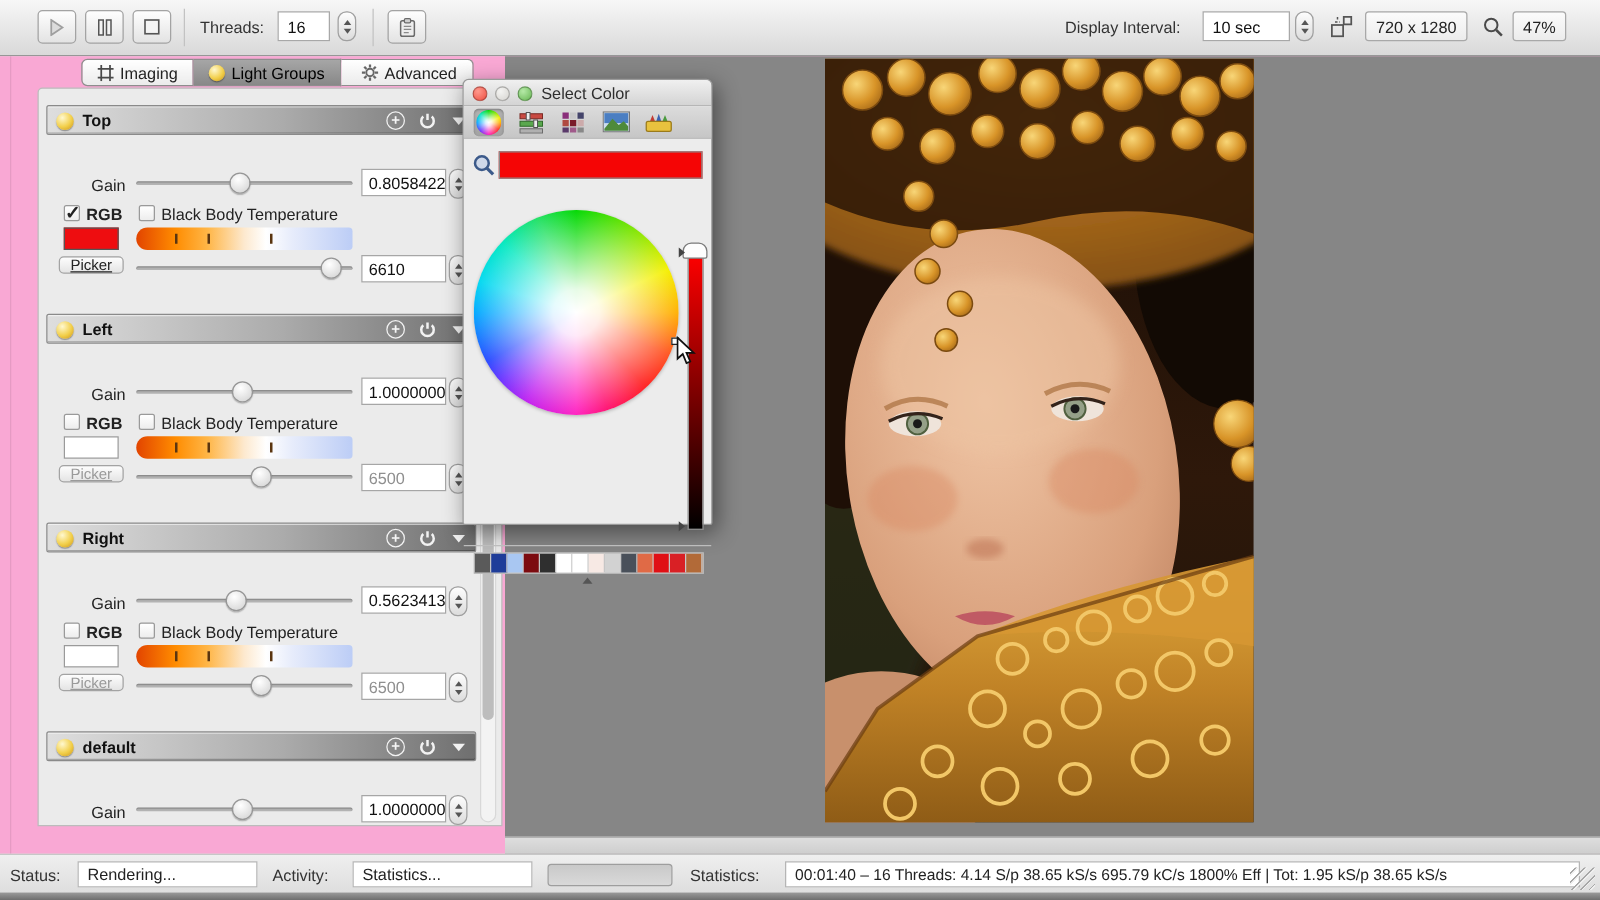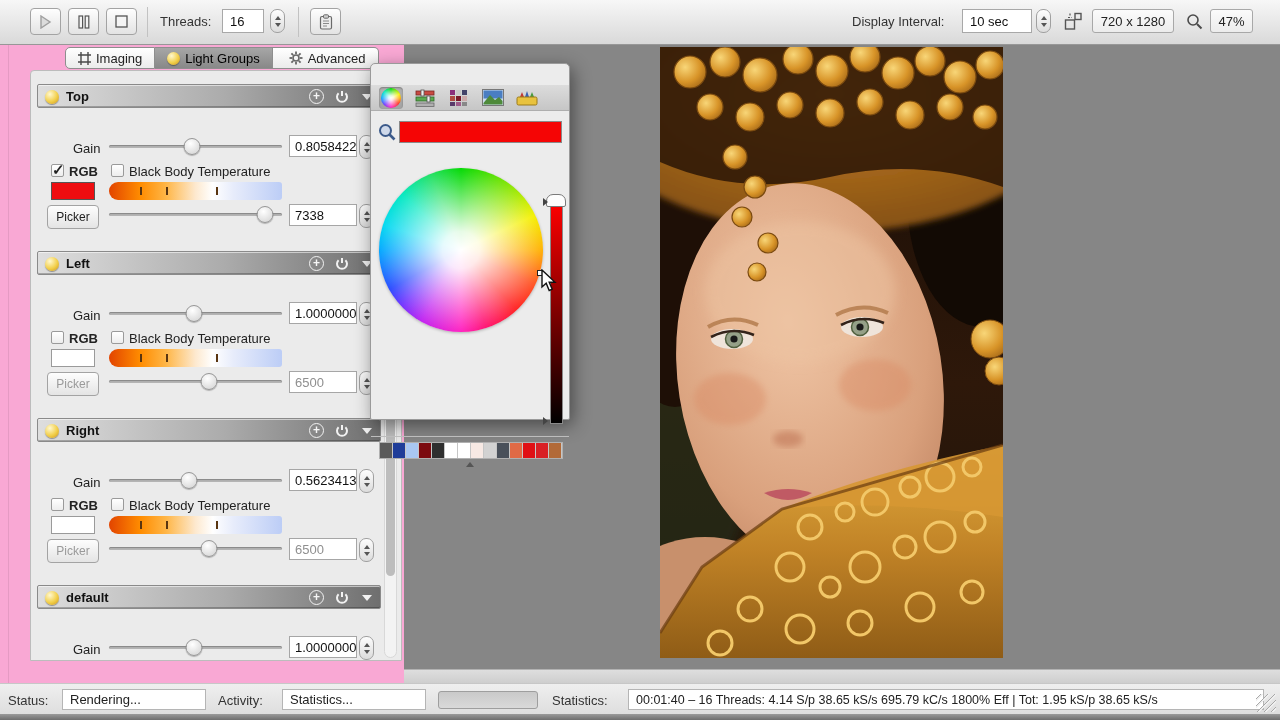--- a/index.html
+++ b/index.html
@@ -68,23 +68,23 @@
     border:1px solid #969696; transform:translateX(-50%); box-shadow:0 1px 1px rgba(0,0,0,.25); }
   .valbox { position:absolute; height:22px; width:68px; border:1px solid #a6a6a6; background:#fff;
     display:flex; align-items:center; padding-left:5px; font-size:13px; color:#111; }
   .checkbox { position:absolute; width:13px; height:13px; border:1px solid #9a9a9a; border-radius:2px;
     background:linear-gradient(#ffffff,#ededed); }
   .checkbox .mark { position:absolute; left:0px; top:-4px; font-size:15px; font-weight:bold; color:#222; }
   .swatch { position:absolute; width:44px; height:18px; border:1px solid #555; }
   .bbt-bar { position:absolute; width:173px; height:18px; border-radius:9px 3px 3px 9px;
     background:linear-gradient(to right,#e24400 0%,#ff8c00 18%,#ffb647 33%,#fde9cf 50%,#ffffff 60%,#e7ecfb 72%,#bccdf6 100%); }
   .bbt-tick { position:absolute; top:5px; width:1.5px; height:8px; background:#5a3510; }
-  .picker-btn { position:absolute; width:52px; height:24px; border:1px solid #a3a3a3; border-radius:4px;
+  .picker-btn { position:absolute; width:52px; height:14px; border:1px solid #a3a3a3; border-radius:4px;
     background:linear-gradient(#fdfdfd,#e4e4e4); font-size:12px; color:#222;
-    display:flex; align-items:center; justify-content:center; font-family:"Liberation Sans",sans-serif; }
+    display:flex; align-items:center; justify-content:center; font-family:"Liberation Sans",sans-serif;text-decoration:underline; }
   .picker-btn[data-state="disabled"] { color:#9a9a9a; }
   .val-muted[data-state="disabled"] { color:#8f8f8f; }
 
   
   .dialog { position:absolute; left:370px; top:18px; width:200px; height:357px; background:#ececec;
     border:1px solid #9a9a9a; border-radius:5px 5px 2px 2px; box-shadow:3px 5px 18px rgba(0,0,0,.45); }
   .dlg-title { position:absolute; left:0; top:0; width:100%; height:21px;
     background:linear-gradient(#f0f0f0,#d4d4d4); border-bottom:1px solid #b6b6b6; border-radius:5px 5px 0 0; }
   .traffic { position:absolute; top:4.5px; width:12px; height:12px; border-radius:50%; border:1px solid rgba(0,0,0,.25); }
   .dlg-title-text { position:absolute; left:62px; top:3px; font-size:13px; color:#2e2e2e; }
@@ -372,21 +372,21 @@
       <div class="bbt-bar" style="left:72px;top:98px;">
         <span class="bbt-tick" style="left:18%;"></span>
         <span class="bbt-tick" style="left:33%;"></span>
         <span class="bbt-tick" style="left:62%;"></span>
       </div>
       <div class="picker-btn" style="left:10px;top:121px;" data-state="enabled">Picker</div>
       <div class="slider" style="left:72px;top:121px;width:173px;">
         <div class="track"></div>
         <div class="knob" style="left: 90%;"></div>
       </div>
-      <div class="valbox val-muted" style="left:252px;top:120px;" data-state="enabled">7338</div>
+      <div class="valbox val-muted" style="left:252px;top:120px;" data-state="enabled">6610</div>
       <div class="stepper" style="left:322px;top:120px;">
           <span class="up"></span>
           <span class="dn"></span>
         </div>
     </div>
 
     <div class="group" style="top:180px;height:157px;">
       <div class="g-header">
         <span class="bulb"></span>
         <span class="g-title">Left</span>
@@ -502,20 +502,26 @@
           <span class="dn"></span>
         </div>
     </div>
 
     <div class="pscroll">
       <div class="thumb"></div>
     </div>
   </div>
 
   <div class="dialog">
+    <div class="dlg-title">
+      <span class="traffic" style="left:7px;background:radial-gradient(circle at 35% 30%,#ff9a8e,#ee4f42);"></span>
+      <span class="traffic" style="left:25px;background:radial-gradient(circle at 35% 30%,#f4f4f2,#d6d4d0);"></span>
+      <span class="traffic" style="left:43px;background:radial-gradient(circle at 35% 30%,#b6eaa8,#67b653);"></span>
+      <span class="dlg-title-text">Select Color</span>
+    </div>
     <div class="dlg-toolbar">
       <div class="dlg-tool selected">
         <span class="hue-wheel-mini"></span>
       </div>
       <div class="dlg-tool">
         <svg width="20" height="18">
           <rect x="1" y="2" width="18" height="4" fill="#c94a42" stroke="#7a2a24" stroke-width="0.8"></rect>
           <rect x="1" y="8" width="18" height="4" fill="#5aa84e" stroke="#2f6a28" stroke-width="0.8"></rect>
           <rect x="1" y="14" width="18" height="3.5" fill="#b0b0b0" stroke="#6a6a6a" stroke-width="0.8"></rect>
           <rect x="6" y="1" width="3" height="6" fill="#eee" stroke="#555" stroke-width="0.8"></rect>

